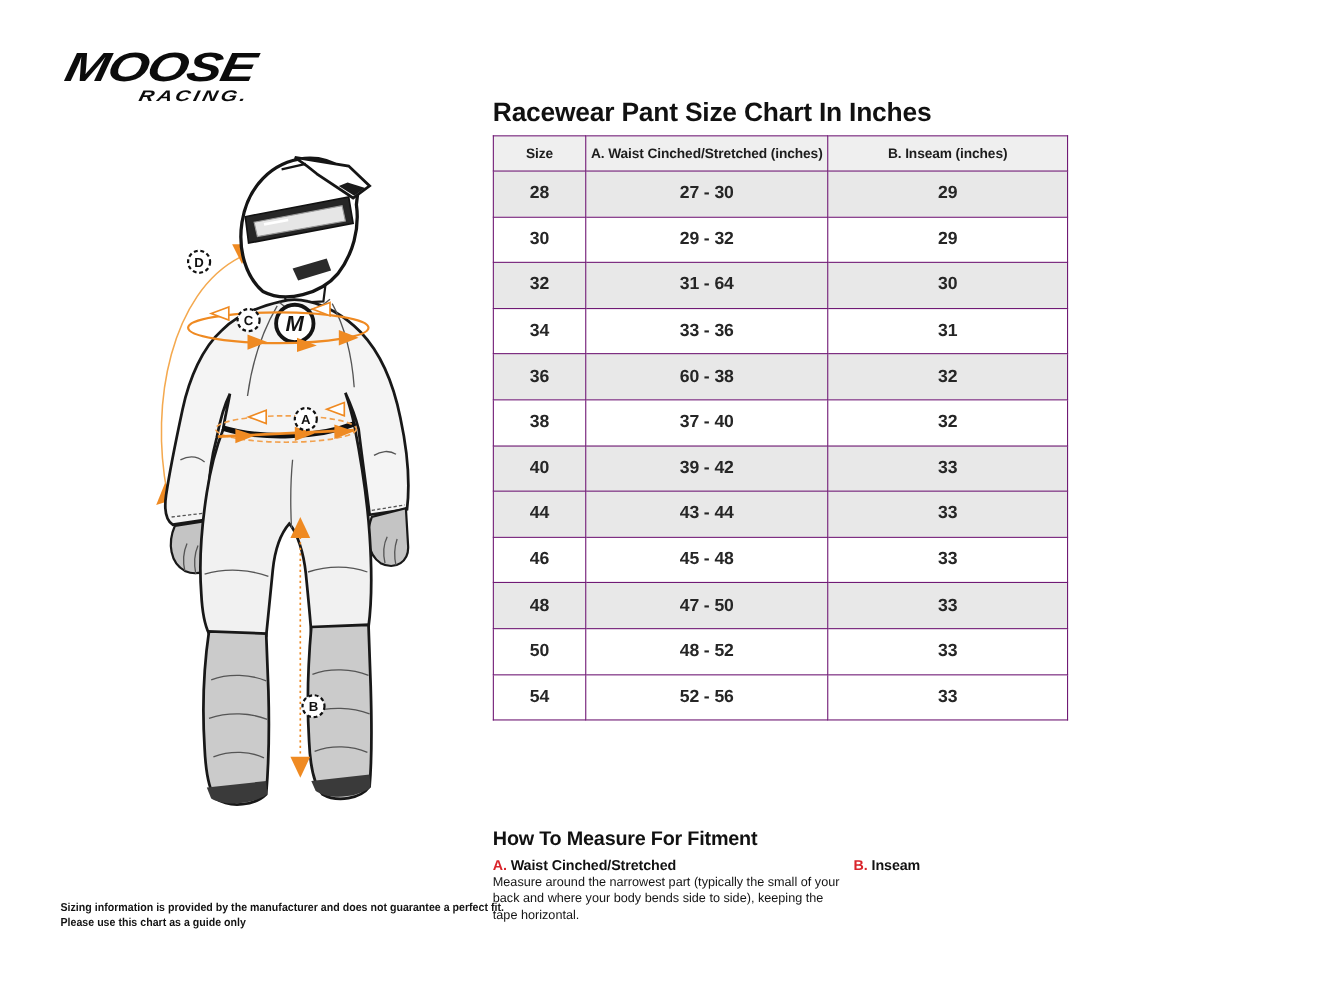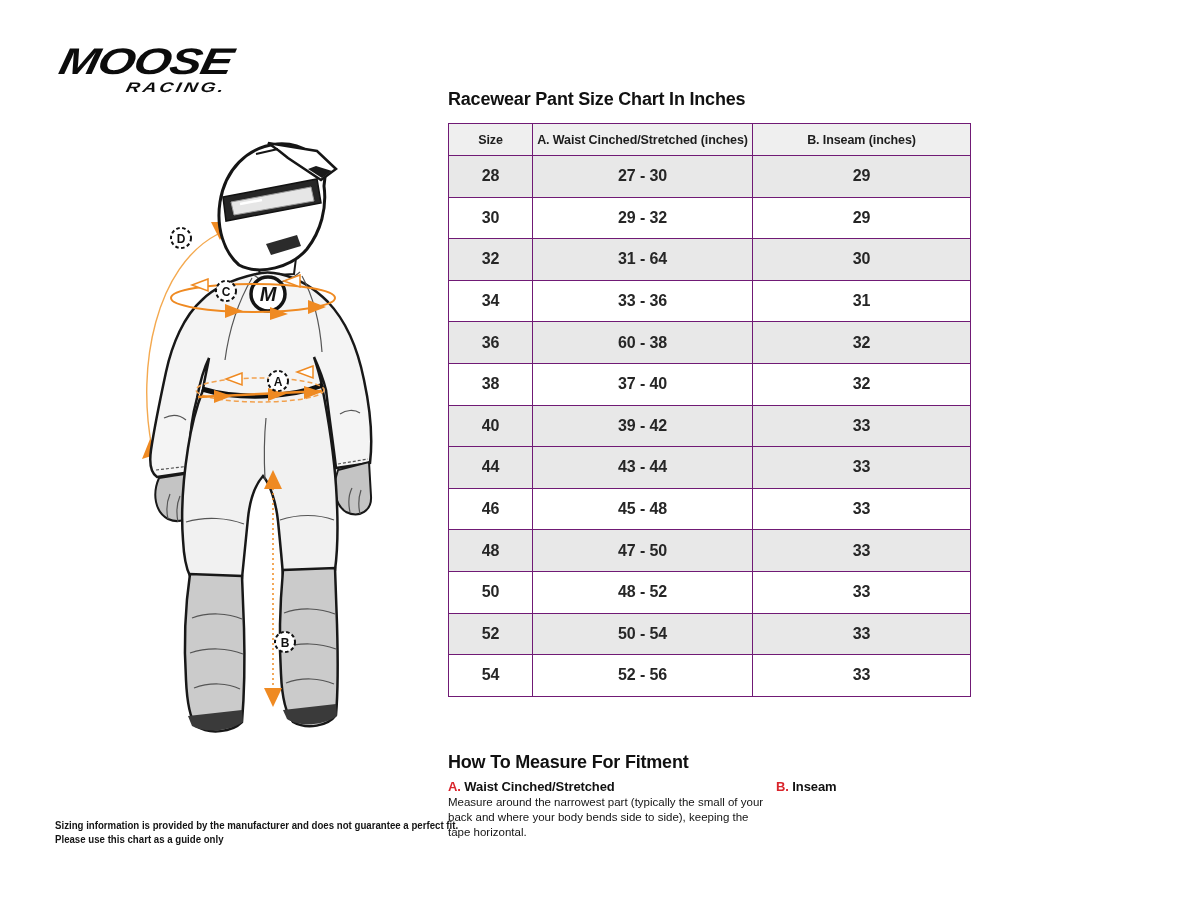--- a/index.html
+++ b/index.html
@@ -5,21 +5,21 @@
   html,body { margin:0; padding:0; background:#fff; }
   .canvas {
     position:relative; width:1200px; height:900px; background:#ffffff;
     font-family:"Liberation Sans", sans-serif; color:#1d1d1d; overflow:hidden;
   }
   
   .logo { position:absolute; left:52px; top:42px; }
   
   .chart-title {
     position:absolute; left:448px; top:89px;
-    font-size:18px; font-weight:bold; letter-spacing:-0.2px; color:#111;text-align:right;
+    font-size:24px; font-weight:bold; letter-spacing:-0.2px; color:#111;text-align:right;
   }
   
   .size-table {
     position:absolute; left:448px; top:123px; width:522px;
     border-collapse:collapse; table-layout:fixed; border:1px solid #a5a5a5;
   }
   .size-table th, .size-table td {
     border:1px solid #701a75; text-align:center; vertical-align:middle; padding:0;
   }
   .size-table thead tr { height:32px; background:#efefef; }
@@ -255,25 +255,20 @@
         <tr class="shade">
           <td>48</td>
           <td>47 - 50</td>
           <td>33</td>
         </tr>
         <tr>
           <td>50</td>
           <td>48 - 52</td>
           <td>33</td>
         </tr>
-        <tr class="shade">
-          <td>52</td>
-          <td>50 - 54</td>
-          <td>33</td>
-        </tr>
         <tr>
           <td>54</td>
           <td>52 - 56</td>
           <td>33</td>
         </tr>
       </tbody>
   </table>
 
   <div class="fitment-heading">How To Measure For Fitment</div>
 

